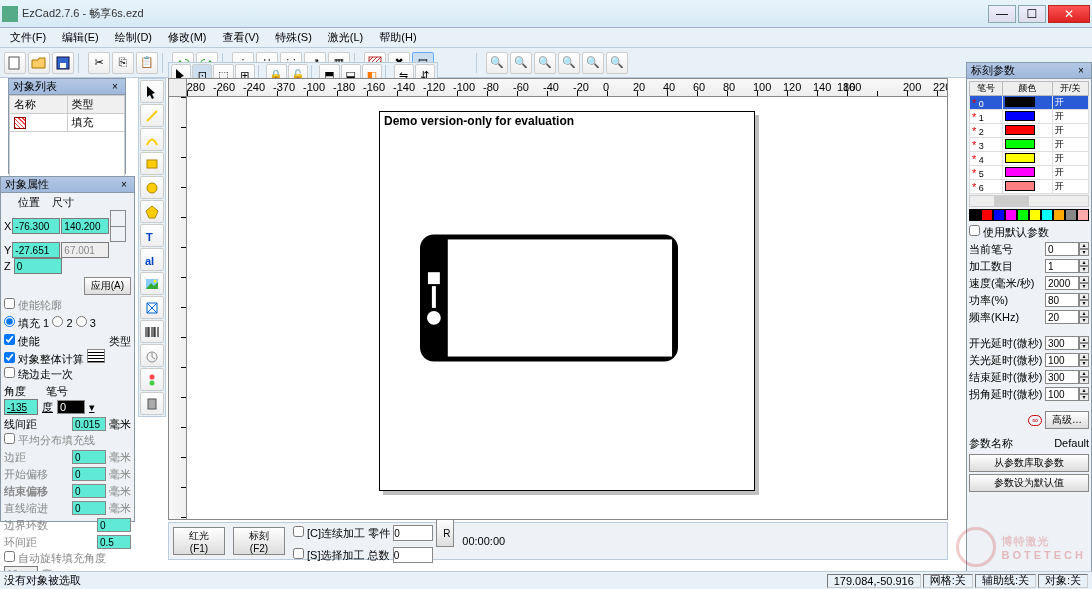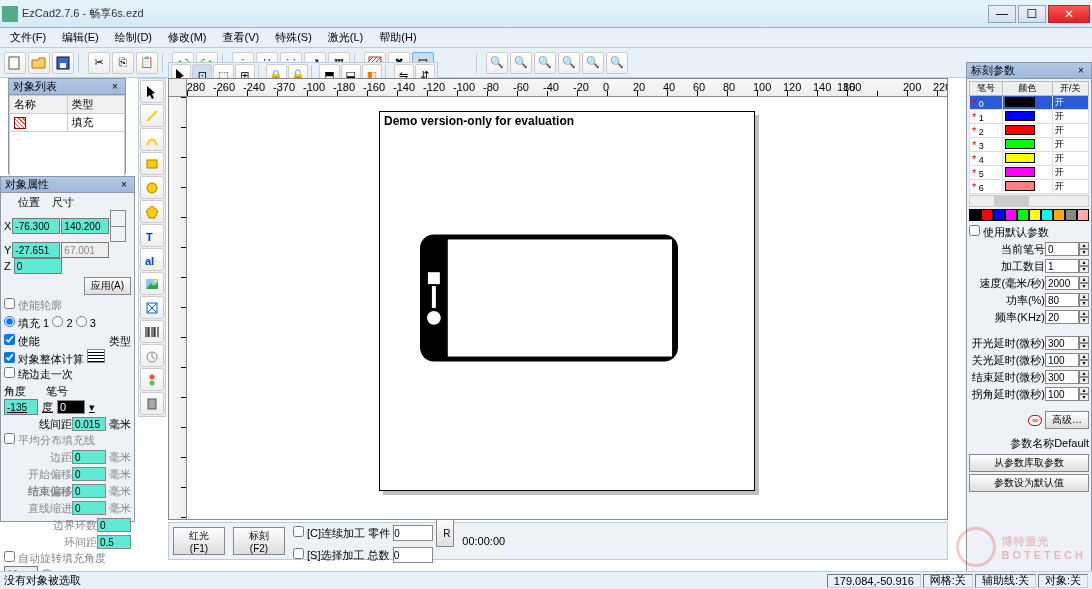--- a/index.html
+++ b/index.html
@@ -67,21 +67,21 @@
 
 
 .markparam { right: 0; top: 62px; width: 126px; height: 576px; }
 .markparam .body { padding: 2px; font-size: 10px; }
 .pentable { width: 100%; border-collapse: collapse; background: #fff; }
 .pentable th { background: #eee; border: 1px solid #bbb; font-weight: normal; padding: 0 2px; height: 14px; font-size: 9px; }
 .pentable td { border: 1px solid #ddd; padding: 0 2px; height: 13px; font-size: 9px; }
 .pentable .swatch { width: 30px; height: 10px; display: inline-block; border: 1px solid #000; }
 .colorbar { display: flex; height: 14px; margin: 2px 0; }
 .colorbar div { flex: 1; border: 1px solid #000; height: 12px; }
-.paramrow { display: flex; justify-content: flex-end; align-items: center; margin: 1px 0; height: 16px; }
+.paramrow { display: flex; justify-content: space-between; align-items: center; margin: 1px 0; height: 16px; }
 .paramrow input { width: 34px; height: 14px; border: 1px solid #888; font-size: 10px; text-align: left; padding: 0 2px; }
 .paramrow .spin { width: 10px; display: flex; flex-direction: column; }
 .paramrow .spin div { height: 7px; border: 1px solid #888; background: #eee; font-size: 6px; text-align: center; line-height: 5px; }
 
 
 .statusbar { position: absolute; left: 0; bottom: 0; width: 100%; height: 18px; background: #e8f0f8; border-top: 1px solid #bcd; display: flex; align-items: center; padding: 0 4px; font-size: 10px; }
 .statusbar .cell { border: 1px inset #ccc; padding: 0 6px; height: 14px; margin-left: 2px; display: flex; align-items: center; }
 
 .chk { width: 11px; height: 11px; }
 .watermark { position: absolute; right: 6px; bottom: 22px; font-size: 28px; font-weight: bold; color: rgba(200,50,50,.25); letter-spacing: 1px; pointer-events: none; font-family: Arial; display: flex; align-items: center; gap: 6px; }

